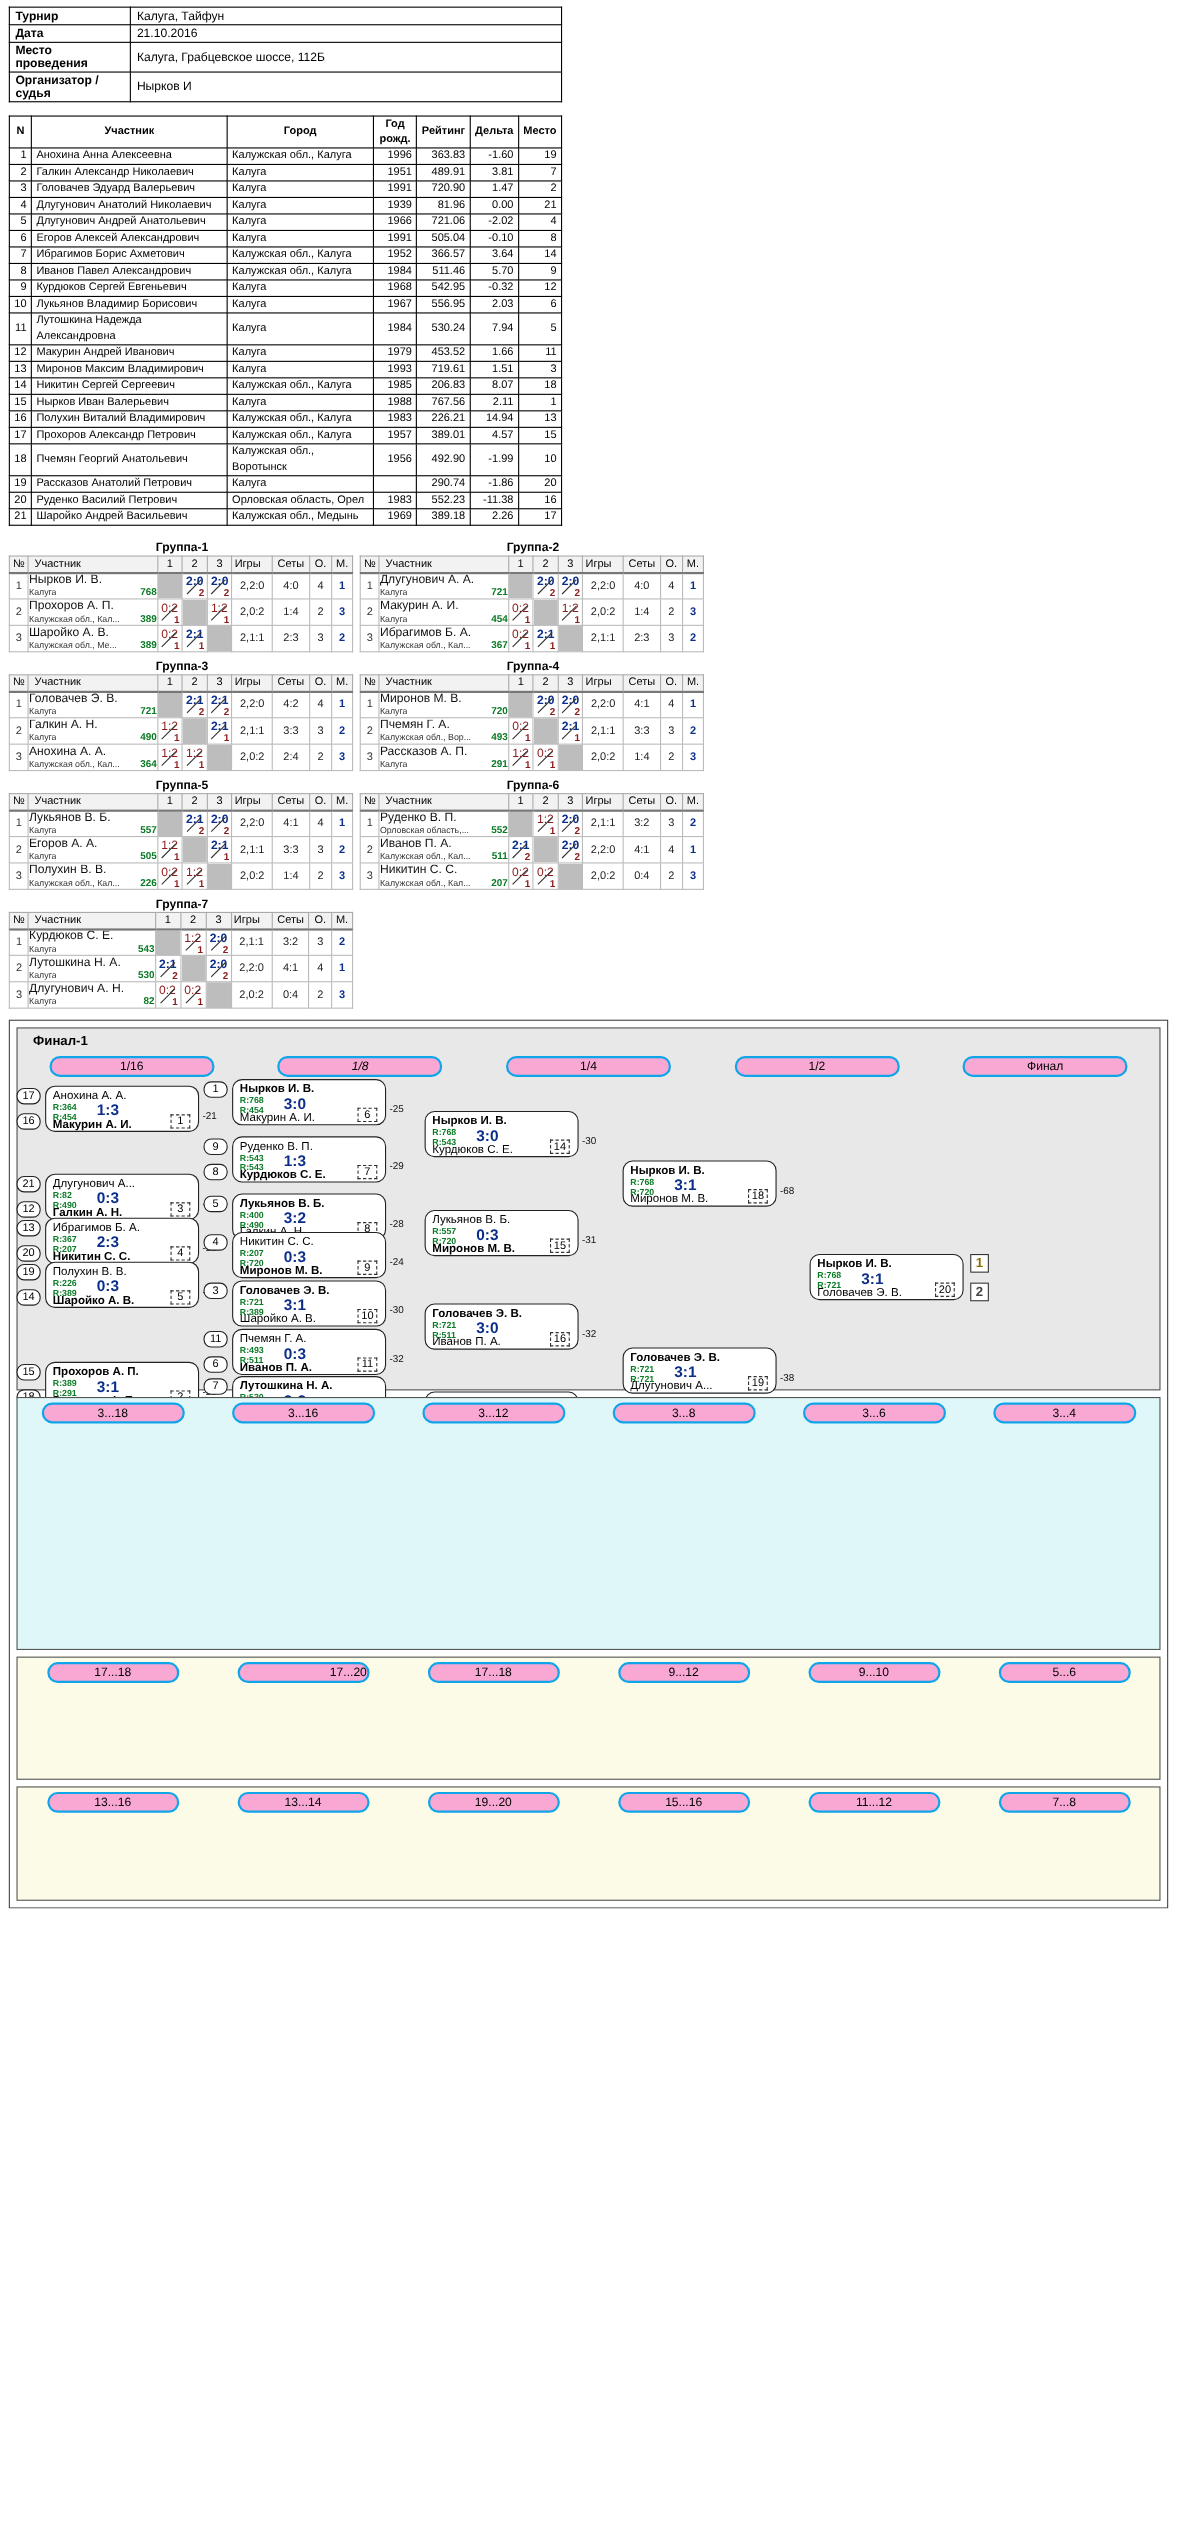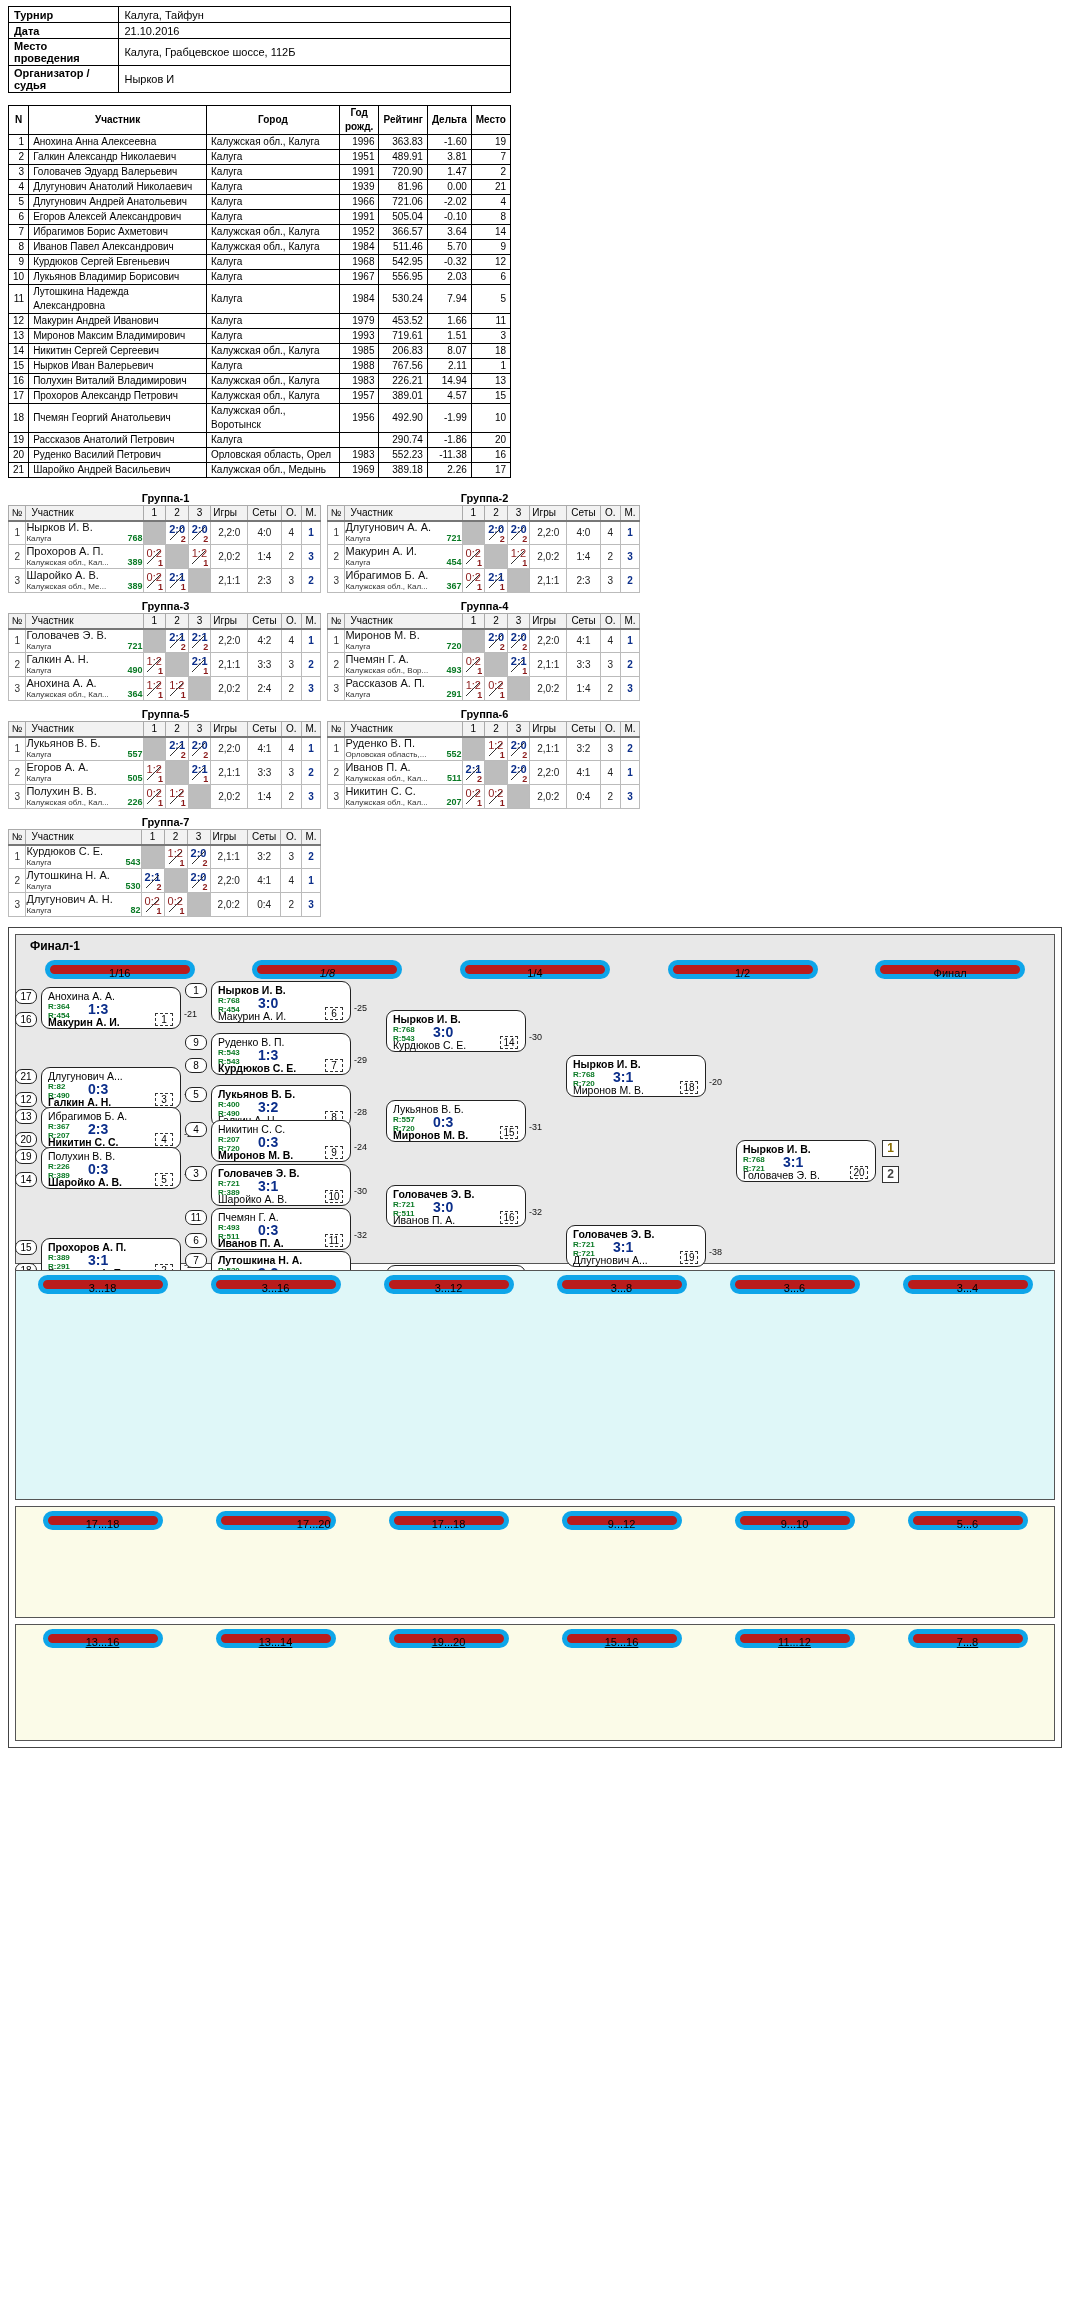--- a/index.html
+++ b/index.html
@@ -74,22 +74,22 @@
 
   
   .bracket-wrap { margin: 10px 0 0 8px; width: 1054px; border:1px solid #444; background:#fff; }
   .bsection { position:relative; margin:6px; border:1px solid #555; }
   .bsection.main  { background:#e8e8e8; }
   .bsection.cons  { background:#dff7f8; }
   .bsection.place { background:#fbfbe8; }
   .bsec-title { font-weight:bold; font-size:12px; padding:4px 0 3px 14px; }
   .round-row { display:flex; padding: 4px 0 2px 0; }
   .round-pill {
-     border:5px solid #0ea5e9; border-radius:11px; height:19px; line-height:17px;
-     text-align:center; font-size:11px; background:#b91c1c; margin:0 auto;
+     border:2px solid #0ea5e9; border-radius:11px; height:19px; line-height:17px;
+     text-align:center; font-size:11px; background:#f9a8d4; margin:0 auto;
   }
   .bs-body { position:relative; }
 
   
   .match {
      position:absolute; border:1px solid #222; border-radius:9px; background:#fff;
      height:42px; padding:2px 4px 2px 6px; overflow:hidden;
   }
   .m-top, .m-bot { font-size:10.5px; line-height:12px; white-space:nowrap; overflow:hidden;}
   .m-top.win, .m-bot.win { font-weight:bold; }
@@ -1421,21 +1421,21 @@
           <div class="match" style="left: 550px; top: 74px; width: 140px;">
             <div class="m-top win">Нырков И. В.</div>
             <div class="m-mid">
               <span class="m-r m-r1">R:768</span>
               <span class="m-r m-r2">R:720</span>
               <span class="m-sc">3:1</span>
               <span class="m-idx">18</span>
             </div>
             <div class="m-bot">Миронов М. В.</div>
           </div>
-          <div class="edgelab" style="left: 693px; top: 96px;">-20</div>
+          <div class="edgelab" style="left: 693px; top: 96px;">-68</div>
           <div class="match" style="left: 550px; top: 244px; width: 140px;">
             <div class="m-top win">Головачев Э. В.</div>
             <div class="m-mid">
               <span class="m-r m-r1">R:721</span>
               <span class="m-r m-r2">R:721</span>
               <span class="m-sc">3:1</span>
               <span class="m-idx">19</span>
             </div>
             <div class="m-bot">Длугунович А...</div>
           </div>
@@ -1472,21 +1472,21 @@
           <div class="round-pill" style="width: 120px;">17...18</div>
           <div class="round-pill" style="width: 120px; text-align: right;">17...20</div>
           <div class="round-pill" style="width: 120px;">17...18</div>
           <div class="round-pill" style="width: 120px;">9...12</div>
           <div class="round-pill" style="width: 120px;">9...10</div>
           <div class="round-pill" style="width: 120px;">5...6</div>
         </div>
       <div class="bs-body" id="place-body-a" style="height:78px;"></div>
     </div>
 
-    <div class="bsection place" style="height:117px;text-decoration:underline;">
+    <div class="bsection place" style="height:104px;">
       <div class="round-row" id="place-rounds-b">
           <div class="round-pill" style="width: 120px;">13...16</div>
           <div class="round-pill" style="width: 120px;">13...14</div>
           <div class="round-pill" style="width: 120px;">19...20</div>
           <div class="round-pill" style="width: 120px;">15...16</div>
           <div class="round-pill" style="width: 120px;">11...12</div>
           <div class="round-pill" style="width: 120px;">7...8</div>
         </div>
       <div class="bs-body" id="place-body-b" style="height:78px;"></div>
     </div>

